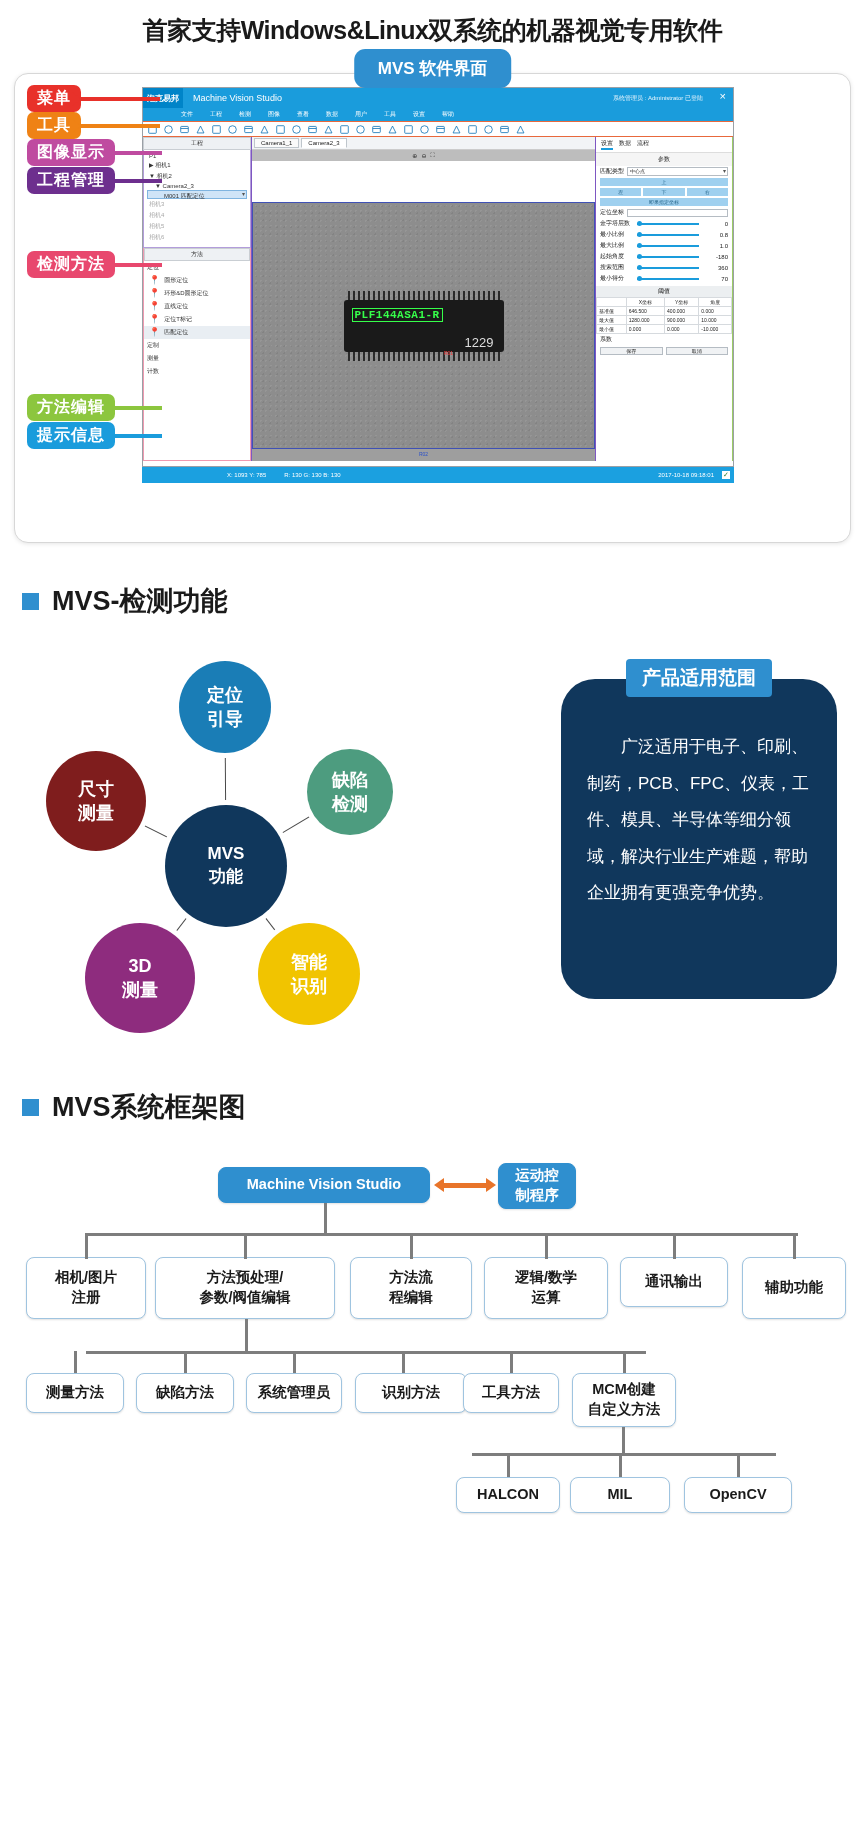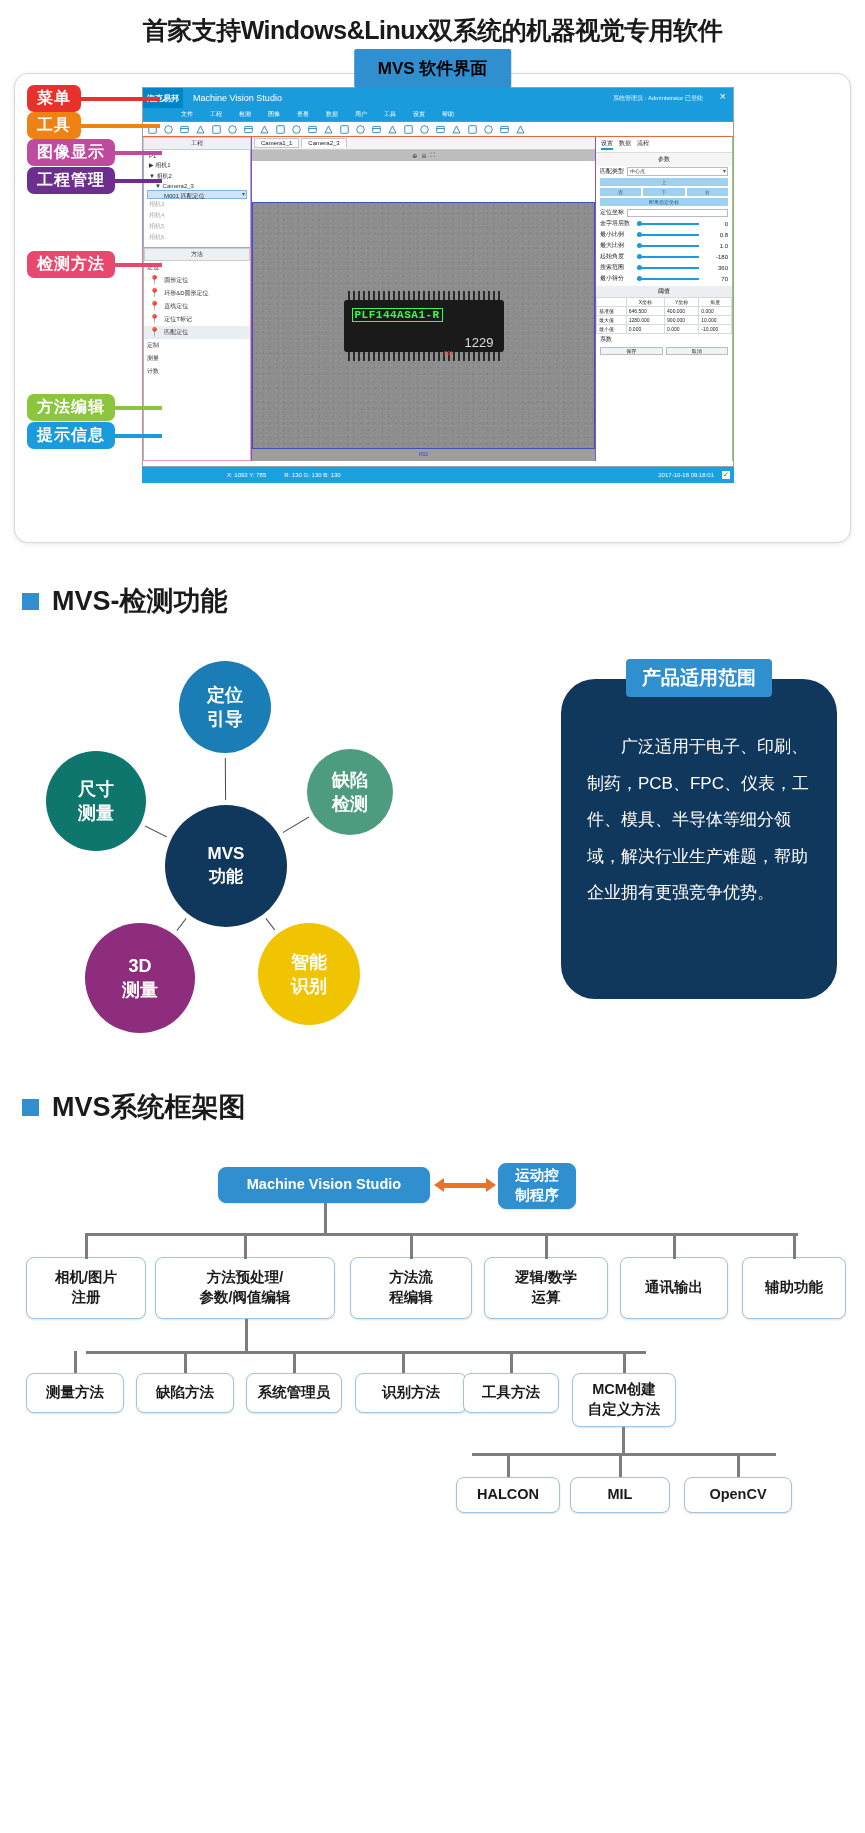--- a/index.html
+++ b/index.html
@@ -20,22 +20,22 @@
     color:#1a1a1a;
     letter-spacing:-0.5px;
     padding-top:14px;
   }
 
   
   .shot-wrap{ position:relative; margin:26px 14px 0 14px; }
   .shot-badge{
     position:absolute; left:50%; transform:translateX(-50%);
     top:-24px;
-    background:#2f8fcf; color:#000000; font-weight:bold; font-size:17px;
-    padding:8px 24px; border-radius:2px; z-index:9;
+    background:#2f8fcf; color:#ffffff; font-weight:bold; font-size:17px;
+    padding:8px 24px; border-radius:11px; z-index:9;
     white-space:nowrap;
   }
   .shot-card{
     border:1px solid #d7d7d7; border-radius:14px;
     background:#fff; height:470px; position:relative;
     box-shadow:0 1px 4px rgba(0,0,0,.10);
     overflow:hidden;
   }
 
   
@@ -602,21 +602,21 @@
       <div class="conn" style="left: 226px; top: 237px; width: 141.209px; transform: rotate(2.22563rad);"></div>
       <div class="conn" style="left: 226px; top: 237px; width: 136.209px; transform: rotate(0.915548rad);"></div>
       <div class="bub" style="left: 179px; top: 32px; width: 92px; height: 92px; background: rgb(26, 125, 182); font-size: 18px;">
         <span>定位</span>
         <span>引导</span>
       </div>
       <div class="bub" style="left: 307px; top: 120px; width: 86px; height: 86px; background: rgb(77, 156, 127); font-size: 18px;">
         <span>缺陷</span>
         <span>检测</span>
       </div>
-      <div class="bub" style="left: 46px; top: 122px; width: 100px; height: 100px; background: #0f766e; font-size: 18px;">
+      <div class="bub" style="left: 46px; top: 122px; width: 100px; height: 100px; background: #7f1d1d; font-size: 18px;">
         <span>尺寸</span>
         <span>测量</span>
       </div>
       <div class="bub" style="left: 165px; top: 176px; width: 122px; height: 122px; background: rgb(16, 55, 92); font-size: 17px;">
         <span>MVS</span>
         <span>功能</span>
       </div>
       <div class="bub" style="left: 85px; top: 294px; width: 110px; height: 110px; background: rgb(142, 44, 126); font-size: 18px;">
         <span>3D</span>
         <span>测量</span>
@@ -662,21 +662,21 @@
     <div class="node" style="left: 350px; top: 106px; width: 122px; height: 62px; flex-direction: column;">
       <span>方法流</span>
       <span>程编辑</span>
     </div>
     <div class="line" style="left: 410px; top: 82px; width: 3px; height: 26px;"></div>
     <div class="node" style="left: 484px; top: 106px; width: 124px; height: 62px; flex-direction: column;">
       <span>逻辑/数学</span>
       <span>运算</span>
     </div>
     <div class="line" style="left: 545px; top: 82px; width: 3px; height: 26px;"></div>
-    <div class="node" style="left: 620px; top: 106px; width: 108px; height: 62px; flex-direction: column;">
+    <div class="node" style="left: 620px; top: 106px; width: 108px; height: 50px; flex-direction: column;">
       <span>通讯输出</span>
     </div>
     <div class="line" style="left: 673px; top: 82px; width: 3px; height: 26px;"></div>
     <div class="node" style="left: 742px; top: 106px; width: 104px; height: 62px; flex-direction: column;">
       <span>辅助功能</span>
     </div>
     <div class="line" style="left: 793px; top: 82px; width: 3px; height: 26px;"></div>
     <div class="line" style="left: 245px; top: 168px; width: 3px; height: 34px;"></div>
     <div class="line" style="left: 86px; top: 200px; width: 560px; height: 3px;"></div>
     <div class="node" style="left: 26px; top: 222px; width: 98px; height: 40px; flex-direction: column;">

